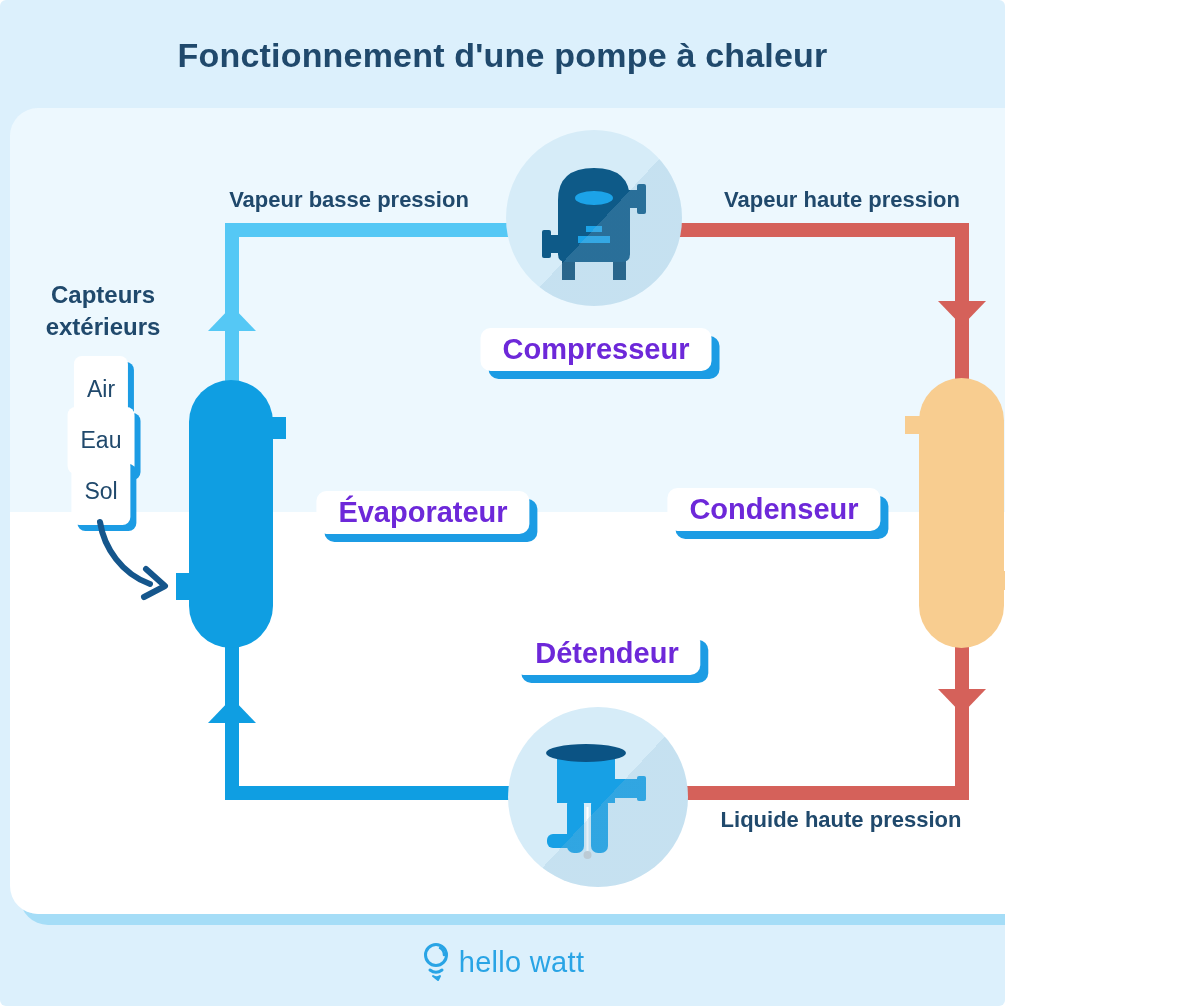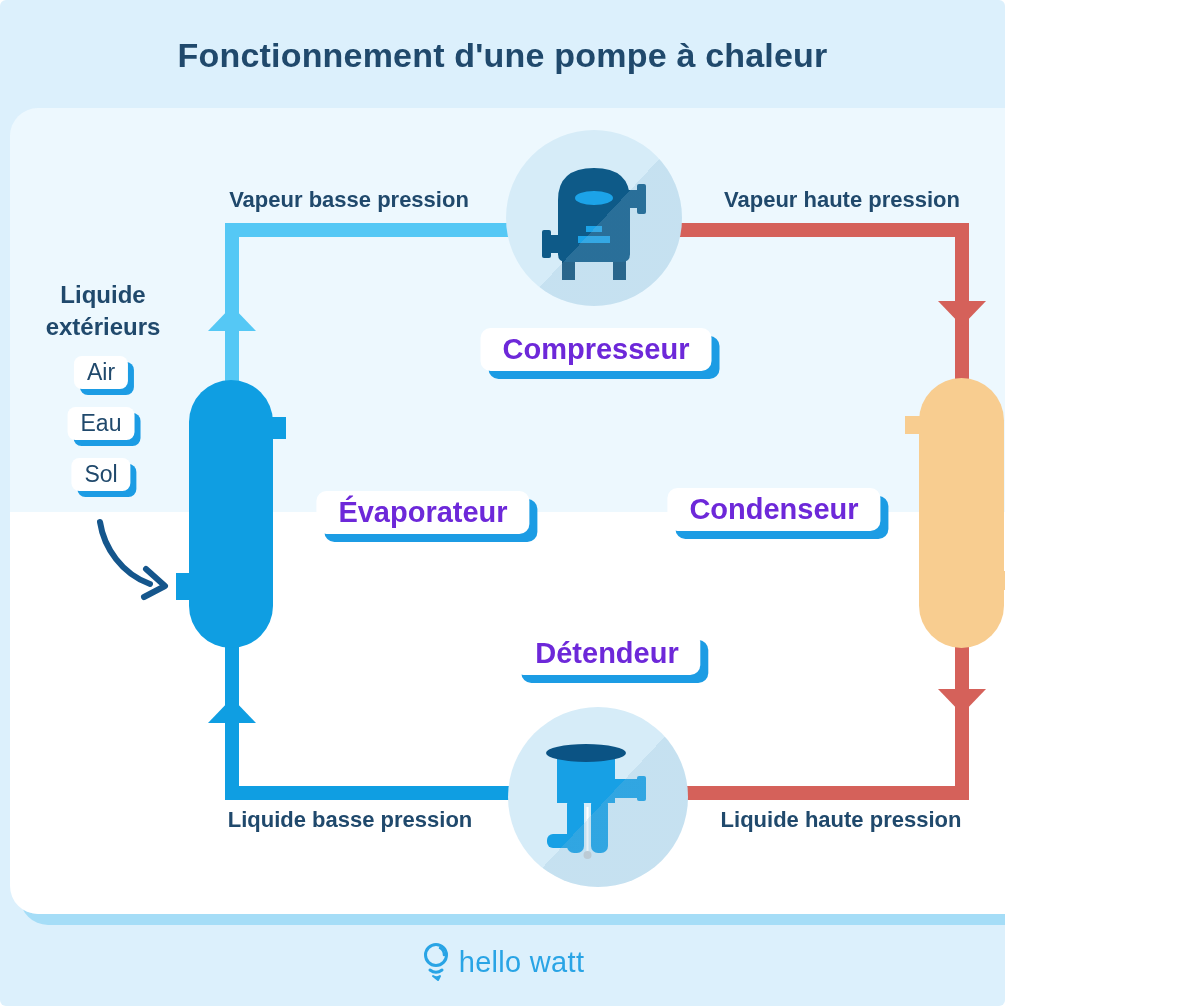--- a/index.html
+++ b/index.html
@@ -37,21 +37,21 @@
          box-shadow:8px 8px 0 #1C9CE4; color:#6d28d9; font-size:29px; font-weight:bold;
          padding:5px 22px; white-space:nowrap; }
 
   .pipe-label { position:absolute; z-index:4; transform:translateX(-50%); color:#20496C;
                 font-size:22px; font-weight:bold; white-space:nowrap; }
 
   .side-heading { position:absolute; z-index:4; color:#20496C; font-size:24px; font-weight:bold;
                   text-align:center; line-height:32px; }
 
   .src-btn { position:absolute; z-index:4; transform:translateX(-50%); background:#ffffff; border-radius:8px;
-             box-shadow:6px 6px 0 #1C9CE4; color:#20496C; font-size:23px; padding:3px 13px; }
+             box-shadow:6px 6px 0 #1C9CE4; color:#20496C; font-size:23px; padding:20px 13px; }
 
   .curve { position:absolute; z-index:4; }
 
   .brand { position:absolute; left:0; top:941px; width:100%; display:flex; align-items:center;
            justify-content:center; gap:8px; z-index:4; }
   .brand-text { color:#29A4E5; font-size:29px; font-weight:normal; letter-spacing:.3px; }
 </style>
 </head>
 <body>
 
@@ -111,24 +111,23 @@
     </svg>
   </div>
 
   <div class="tag" style="left:596px; top:328px;">Compresseur</div>
   <div class="tag" style="left:423px; top:491px;">Évaporateur</div>
   <div class="tag" style="left:774px; top:488px;">Condenseur</div>
   <div class="tag" style="left:607px; top:632px;">Détendeur</div>
 
   <div class="pipe-label" style="left:349px; top:187px;">Vapeur basse pression</div>
   <div class="pipe-label" style="left:842px; top:187px;">Vapeur haute pression</div>
-  <div class="pipe-label" style="left:350px; top:807px;">Liquide basse pression</div>
   <div class="pipe-label" style="left:841px; top:807px;">Liquide haute pression</div>
 
-  <div class="side-heading" style="left:25px; top:279px; width:156px;">Liquide extérieurs</div>
+  <div class="side-heading" style="left:25px; top:279px; width:156px;">Capteurs extérieurs</div>
   <div class="src-btn" style="left:101px; top:356px;">Air</div>
   <div class="src-btn" style="left:101px; top:407px;">Eau</div>
   <div class="src-btn" style="left:101px; top:458px;">Sol</div>
 
   <svg class="curve" style="left:88px; top:516px;" width="92" height="92" viewBox="0 0 92 92">
     <path d="M12 6 C 16 32, 34 58, 62 68" fill="none" stroke="#15568C" stroke-width="6" stroke-linecap="round"></path>
     <path d="M58 53 L77 70 L56 81" fill="none" stroke="#15568C" stroke-width="6" stroke-linecap="round" stroke-linejoin="round"></path>
   </svg>
 
 

